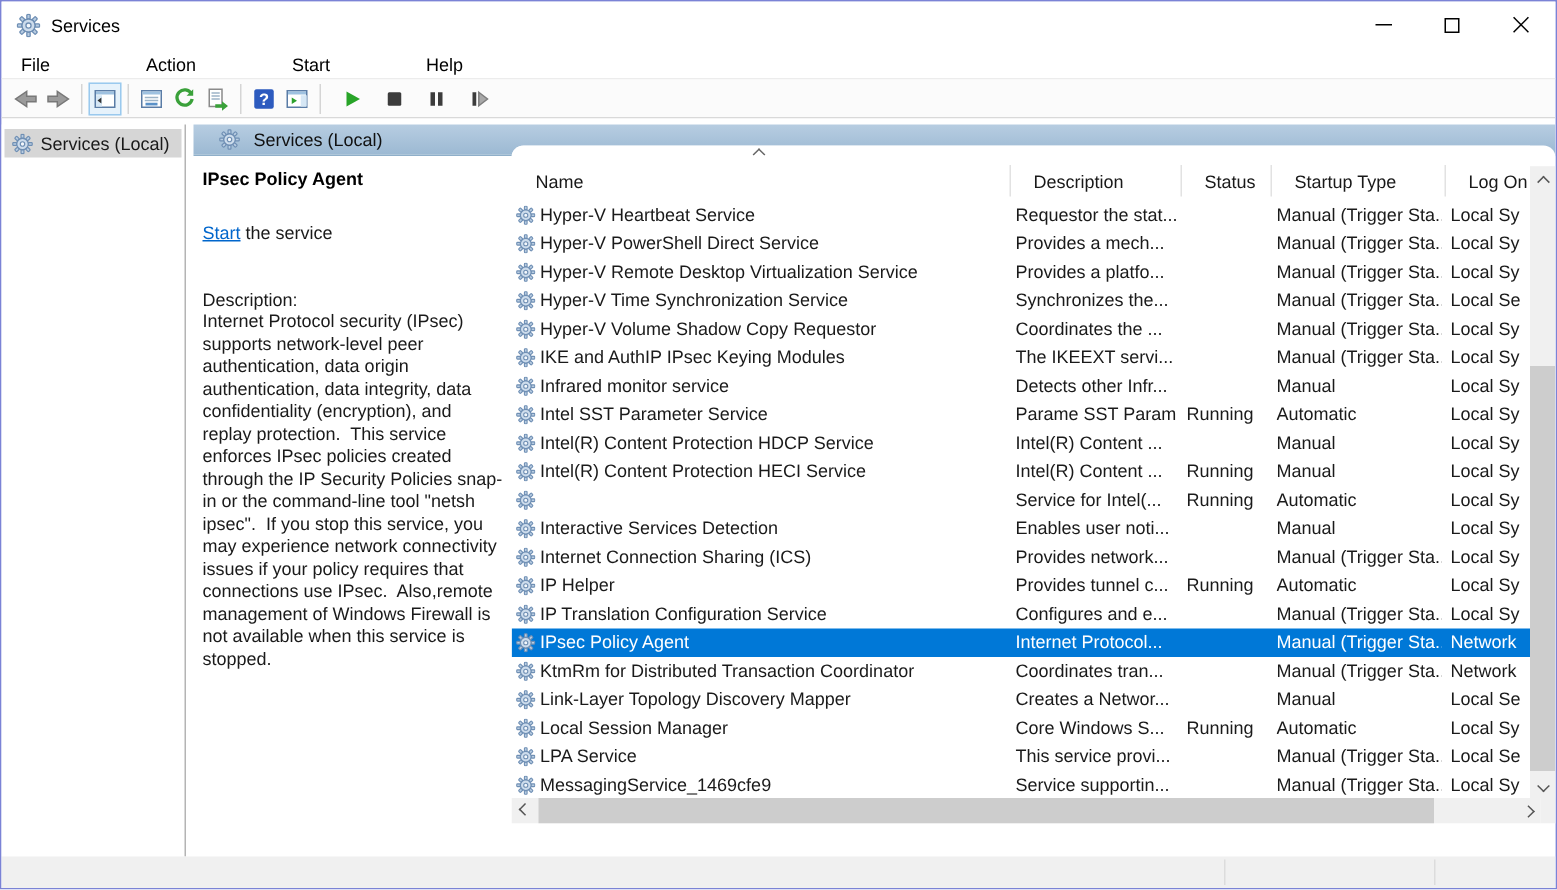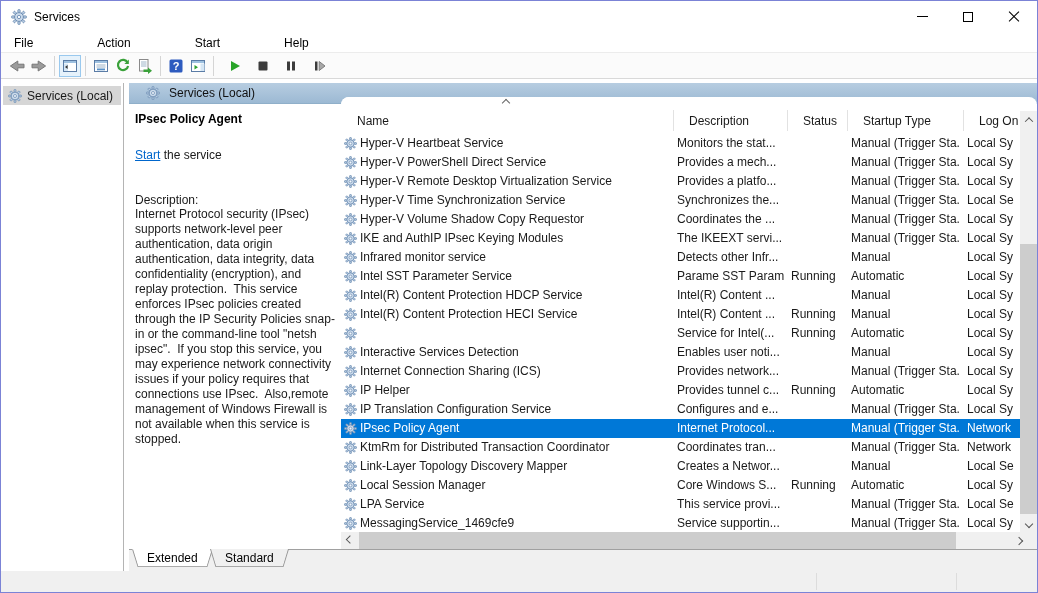--- a/index.html
+++ b/index.html
@@ -285,21 +285,21 @@
         </div>
 
         <div class="lv-rows">
             <div class="lv-row">
     <span class="cell-icon">
                 <svg viewBox="0 0 16 16">
                   <use href="#sym-gear"></use>
                 </svg>
               </span>
     <span class="cell c-name">Hyper-V Heartbeat Service</span>
-    <span class="cell c-desc">Monitors the stat...</span>
+    <span class="cell c-desc">Requestor the stat...</span>
     <span class="cell c-status"></span>
     <span class="cell c-startup">Manual (Trigger Sta...</span>
     <span class="cell c-logon">Local Sy</span>
   </div>
             <div class="lv-row">
     <span class="cell-icon">
                 <svg viewBox="0 0 16 16">
                   <use href="#sym-gear"></use>
                 </svg>
               </span>
@@ -553,26 +553,20 @@
               <span class="chev chev-left"></span>
             </div>
           <div class="h-thumb"></div>
           <div class="hs-btn hs-right">
               <span class="chev chev-right"></span>
             </div>
         </div>
         <div class="scroll-corner"></div>
       </div>
 
-      <div class="tabs">
-        <div class="tabs-inner">
-          <div class="tab active"><span class="t-lbl">Extended</span></div>
-          <div class="tab"><span class="t-lbl">Standard</span></div>
-        </div>
-      </div>
 
     </div>
 
     <div class="statusbar">
       <span class="sb-sep" style="left:815px"></span>
       <span class="sb-sep" style="left:955px"></span>
     </div>
 
   </div>
 </div>

